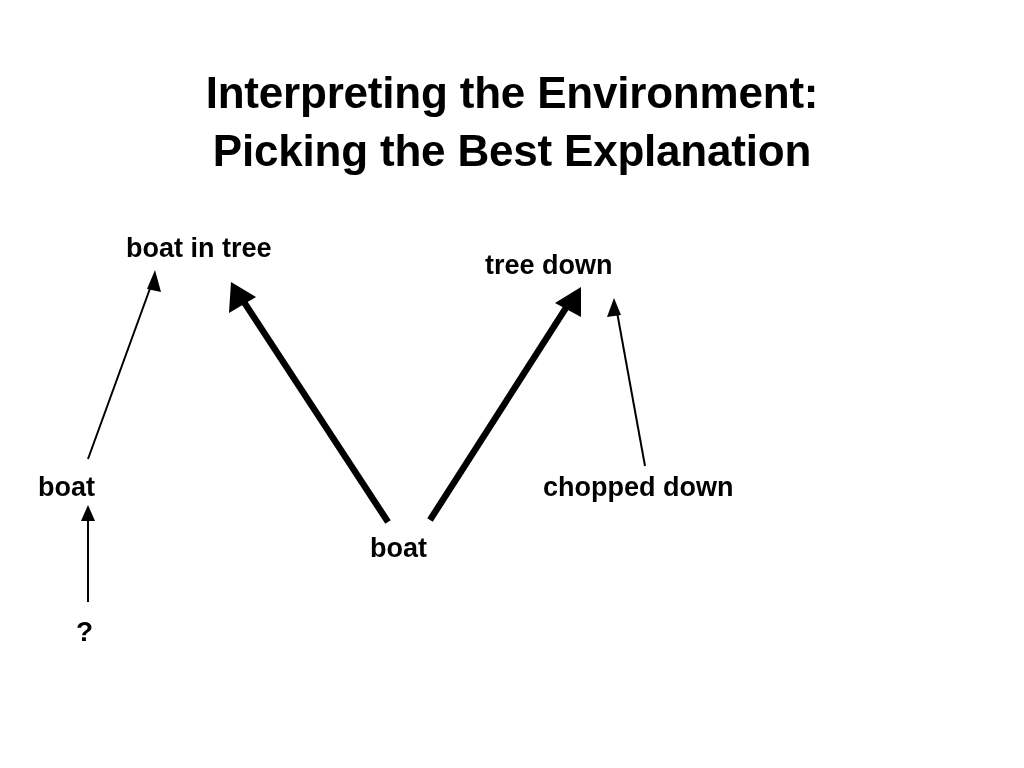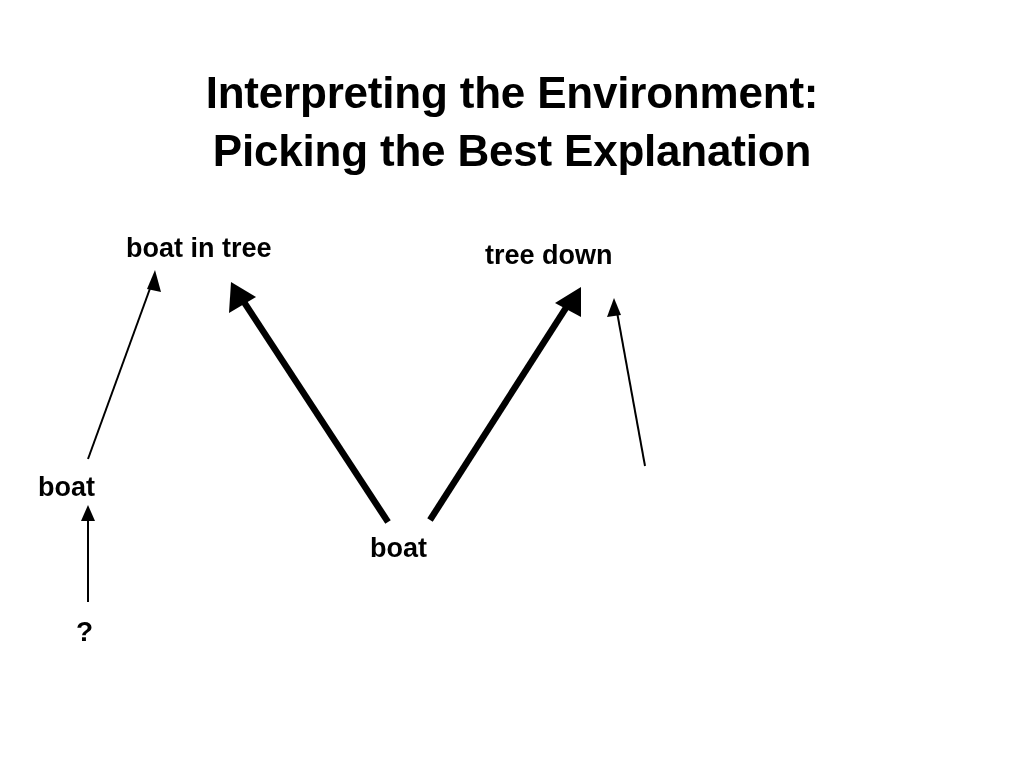--- a/index.html
+++ b/index.html
@@ -36,21 +36,21 @@
   
   .node-label {
     position: absolute;
     font-weight: bold;
     font-size: 27px;
     line-height: 1;
     color: #000000;
     white-space: nowrap;
   }
   .node-boat      { left: 82px;  top: 235px; margin-left: 44px; }
-  .node-treedown  { left: 485px; top: 242px; }
+  .node-treedown  { left: 485px; top: 252px; }
   .node-crane     { left: 38px;  top: 474px; }
   .node-chopped   { left: 543px; top: 474px; }
   .node-storm     { left: 370px; top: 535px; }
   .node-question  { left: 76px;  top: 618px; font-size: 28px; }
 
   
   #arrow-layer {
     position: absolute;
     left: 0;
     top: 0;
@@ -98,18 +98,19 @@
       <polygon class="head-thin" points="88,505 81,521 95,521"></polygon>
     </g>
   </svg>
 
   <div class="node-label node-boat">boat in tree</div>
 
   <div class="node-label node-treedown">tree down</div>
 
   <div class="node-label node-crane">boat</div>
 
+  <div class="node-label node-chopped">chopped down</div>
 
   <div class="node-label node-storm">boat</div>
 
   <div class="node-label node-question">?</div>
 
 </div>
 
 </body></html>

